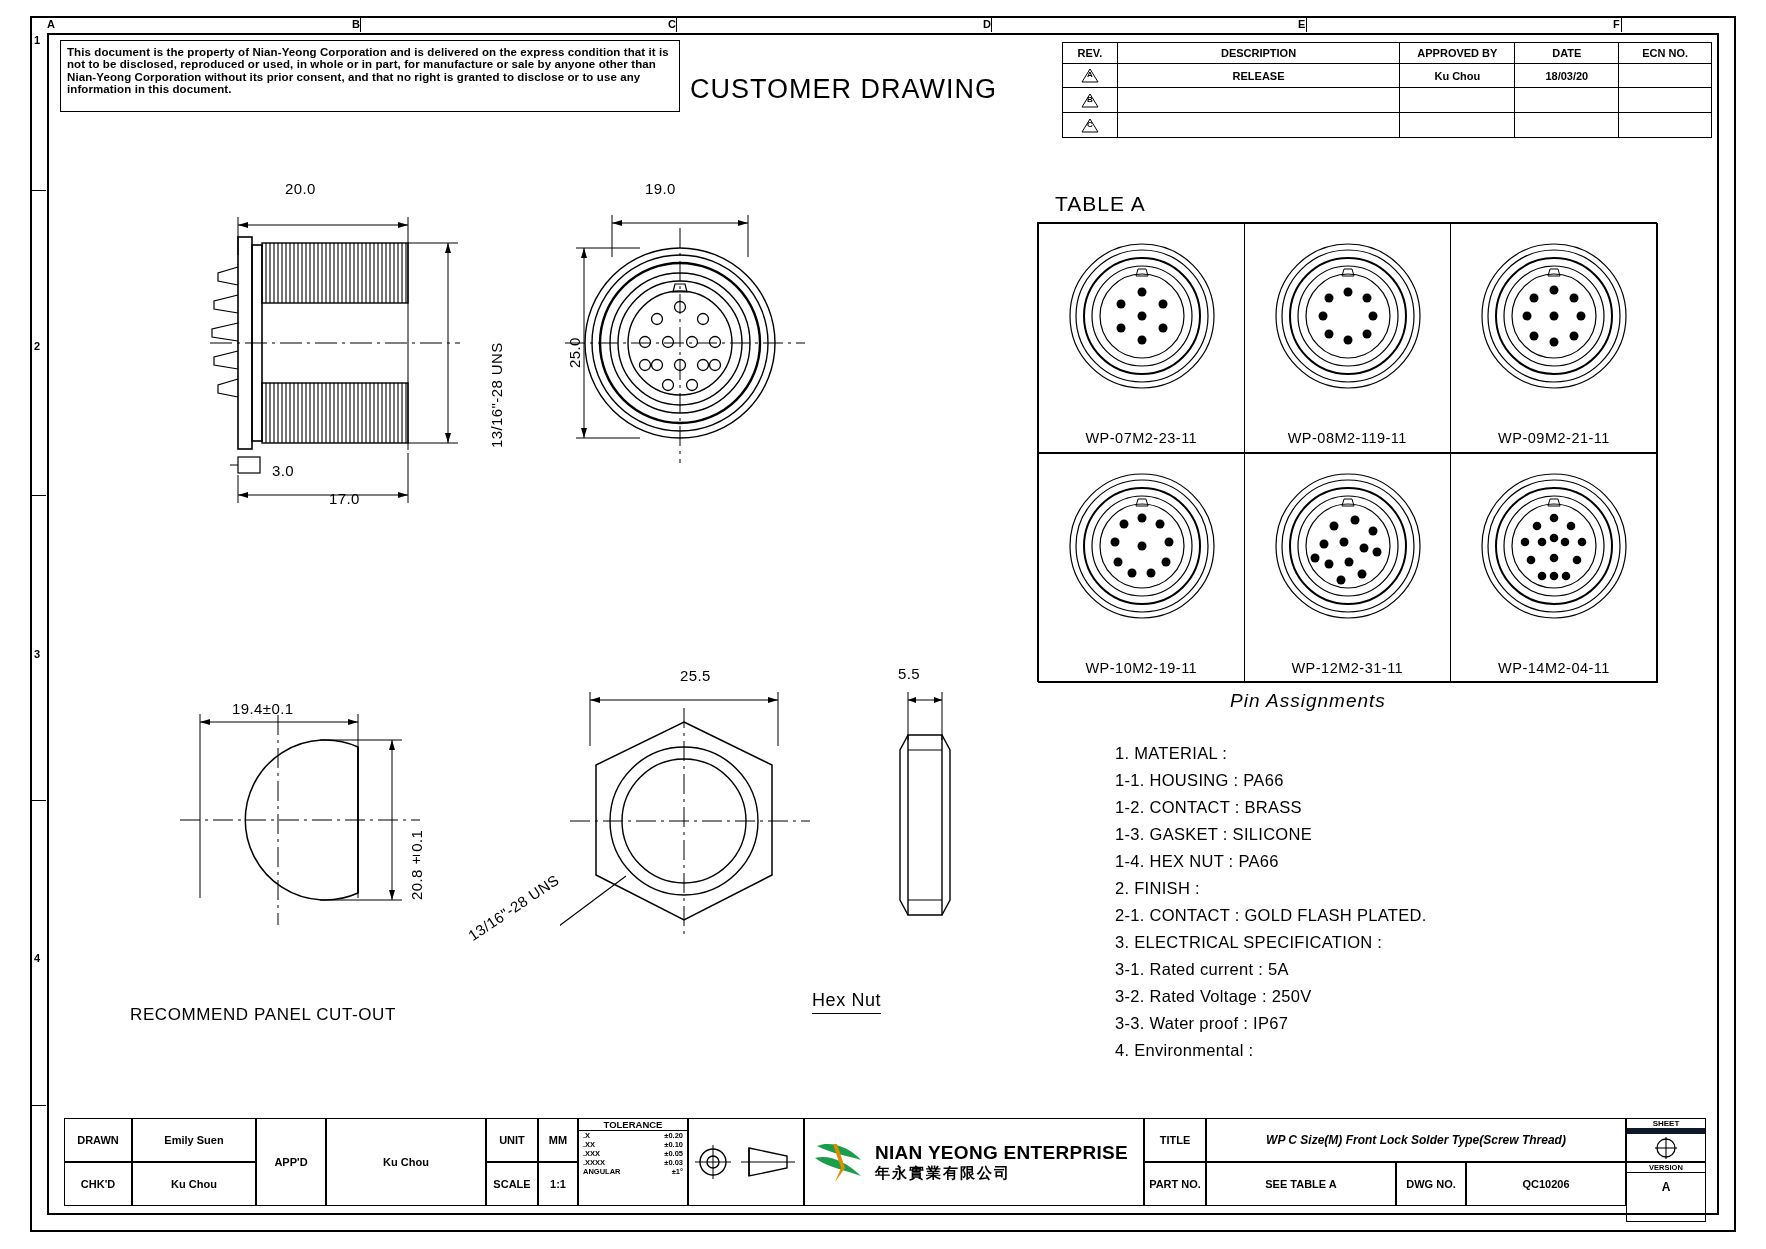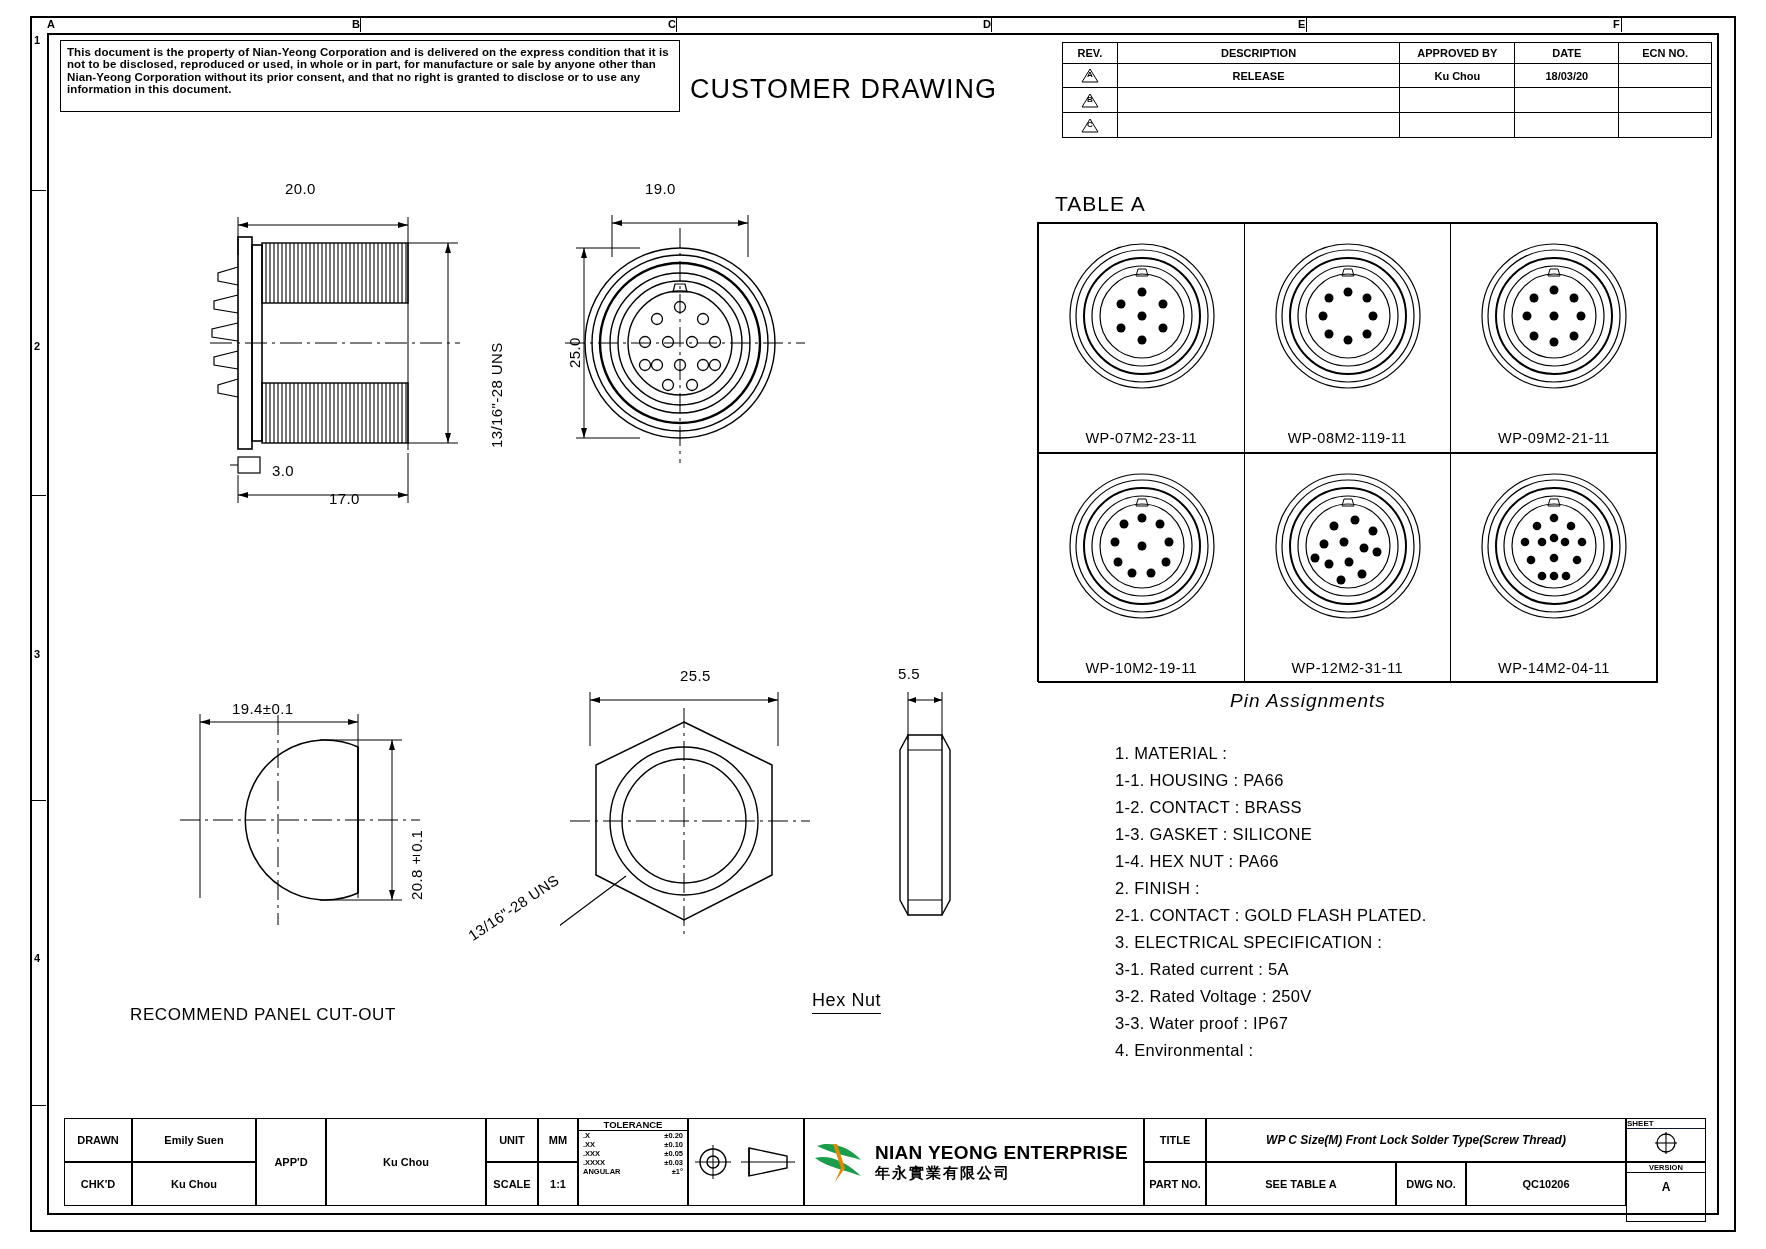--- a/index.html
+++ b/index.html
@@ -611,21 +611,21 @@
     </div>
 
     <div class="cellbox" style="left:1080px;top:0;width:62px;height:44px;">TITLE</div>
     <div class="cellbox" style="left:1142px;top:0;width:420px;height:44px;font-size:12px;font-style:italic;">WP C Size(M) Front Lock Solder Type(Screw Thread)</div>
     <div class="cellbox" style="left:1080px;top:44px;width:62px;height:44px;">PART NO.</div>
     <div class="cellbox" style="left:1142px;top:44px;width:190px;height:44px;">SEE TABLE A</div>
     <div class="cellbox" style="left:1332px;top:44px;width:70px;height:44px;">DWG NO.</div>
     <div class="cellbox" style="left:1402px;top:44px;width:160px;height:44px;">QC10206</div>
 
     <div class="cellbox" style="left:1562px;top:0;width:80px;height:44px;display:block;">
-      <div style="font-size:8px;font-weight:bold;text-align:left;border-bottom:1px solid #0f172a;">SHEET</div>
+      <div style="font-size:8px;font-weight:bold;text-align:center;border-bottom:6px solid #0f172a;">SHEET</div>
       <div style="display:flex;justify-content:center;align-items:center;height:28px;">
         <svg width="24" height="24" viewBox="0 0 24 24">
           <circle cx="12" cy="12" r="9" fill="none" stroke="#000" stroke-width="1.3"></circle>
           <line x1="1" y1="12" x2="23" y2="12" stroke="#000" stroke-width="1.1"></line>
           <line x1="12" y1="1" x2="12" y2="23" stroke="#000" stroke-width="1.1"></line>
         </svg>
       </div>
     </div>
     <div class="cellbox" style="left:1562px;top:44px;width:80px;height:60px;display:block;">
       <div style="font-size:7.5px;font-weight:bold;text-align:center;border-bottom:1px solid #000;">VERSION</div>

